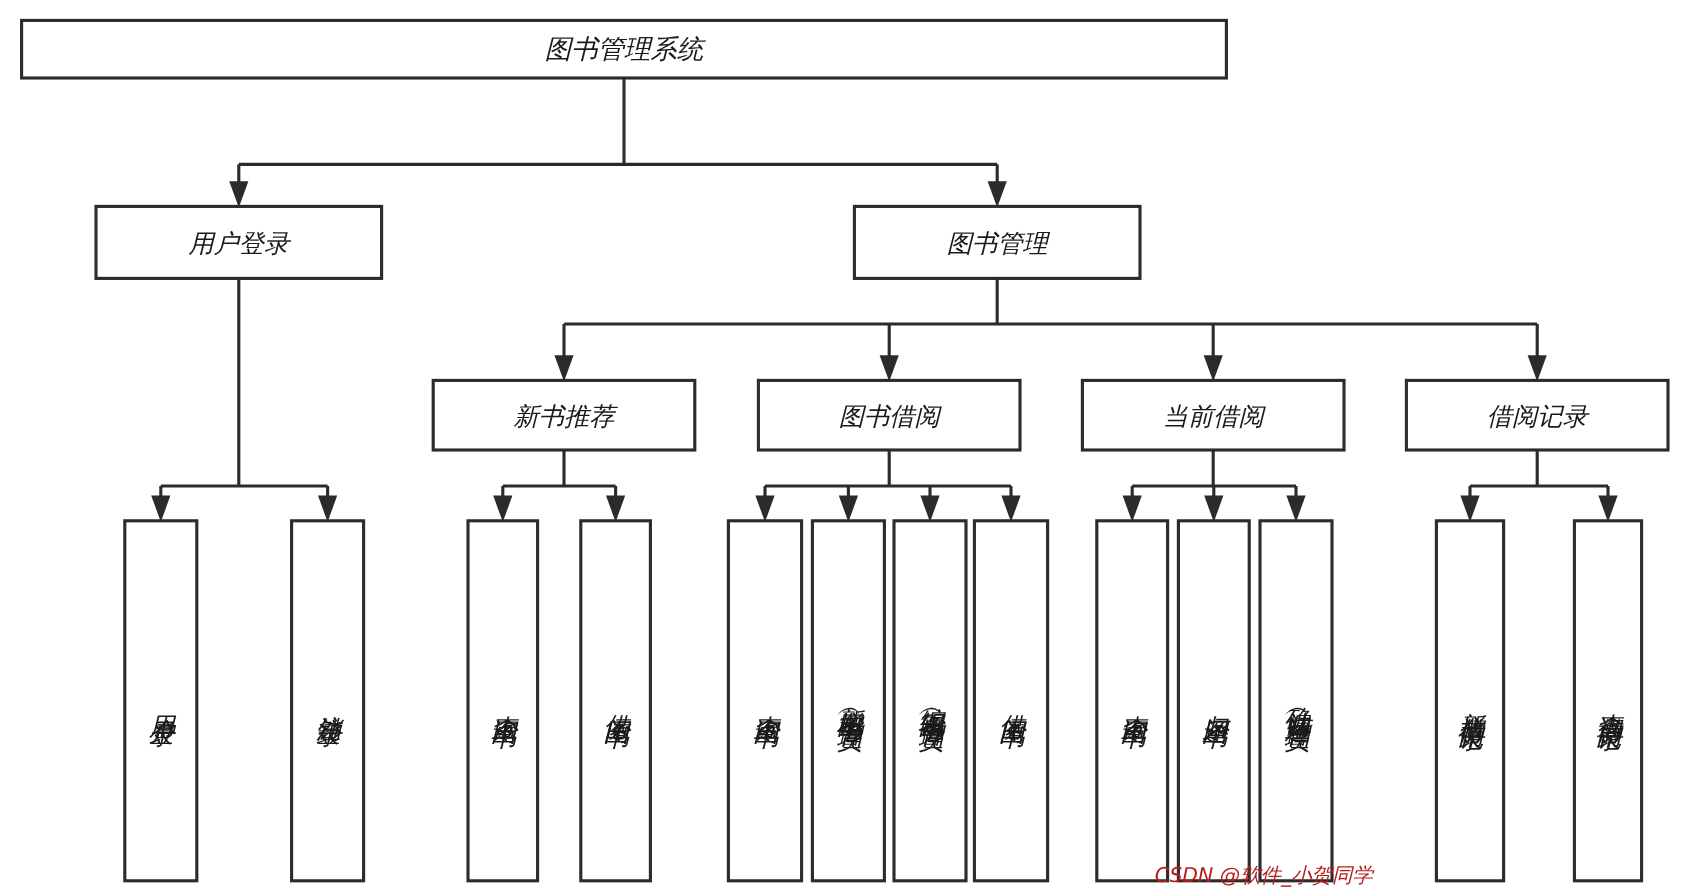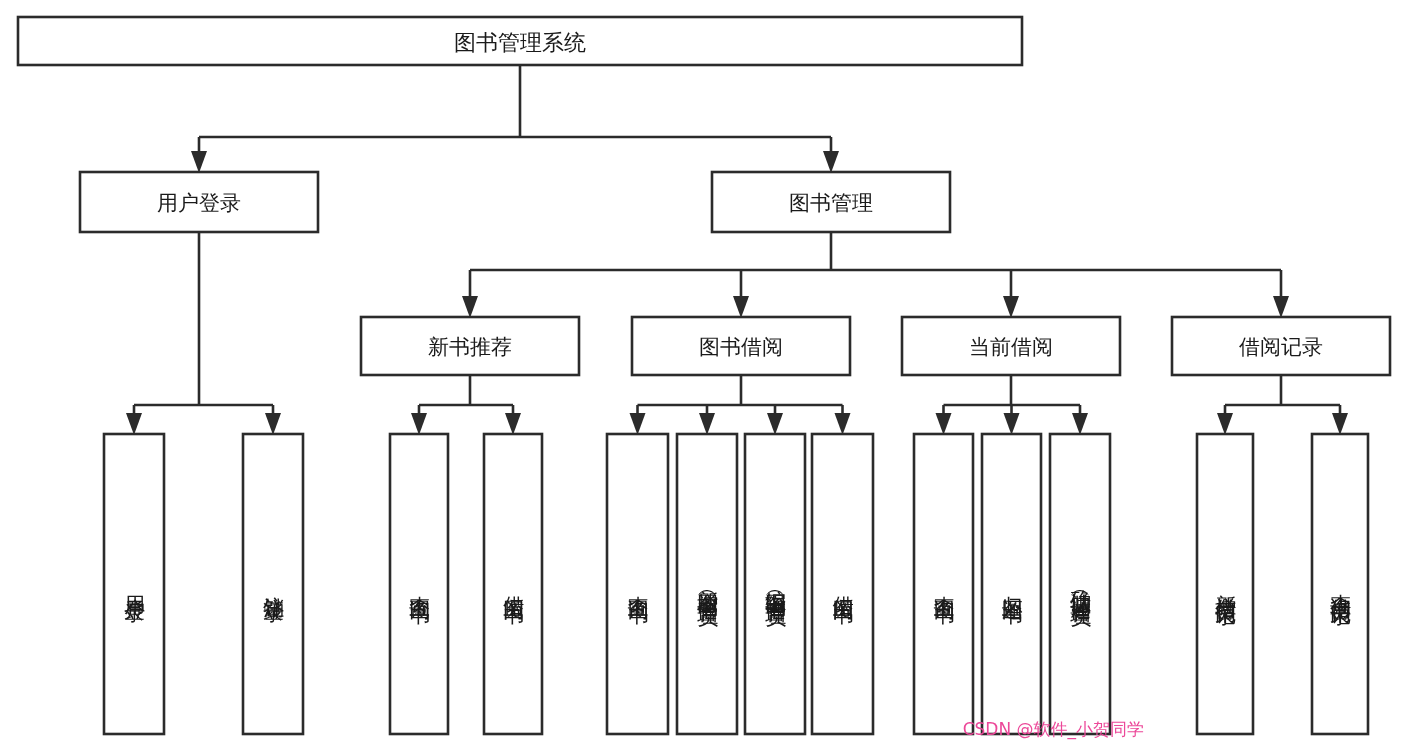--- a/index.html
+++ b/index.html
@@ -14,20 +14,21 @@
     font-family: "DejaVu Sans", "Liberation Sans", sans-serif;
     overflow: hidden;
     position: relative;
   }
   #diagram-root {
     position: absolute;
     left: 0;
     top: 0;
     width: 1152px;
     height: 747px;
+    font-style: italic;
   }
   svg.flow {
     display: block;
     width: 1405px;
     height: 747px;
     shape-rendering: geometricPrecision;
   }
   .node-rect {
     fill: #ffffff;
     stroke: #2b2b2b;
@@ -74,21 +75,21 @@
     letter-spacing: 2.5px;
     white-space: nowrap;
     text-align: center;
   }
   #watermark {
     position: absolute;
     right: 8px;
     bottom: 6px;
     font-family: "DejaVu Sans", "Liberation Sans", sans-serif;
     font-size: 17px;
-    color: #ec4899;
+    color: #b91c1c;
     white-space: nowrap;
     pointer-events: none;
   }
 </style>
 </head>
 <body>
 
 <div id="diagram-root">
 
   <svg class="flow" viewBox="0 0 1405 747" xmlns="http://www.w3.org/2000/svg">

